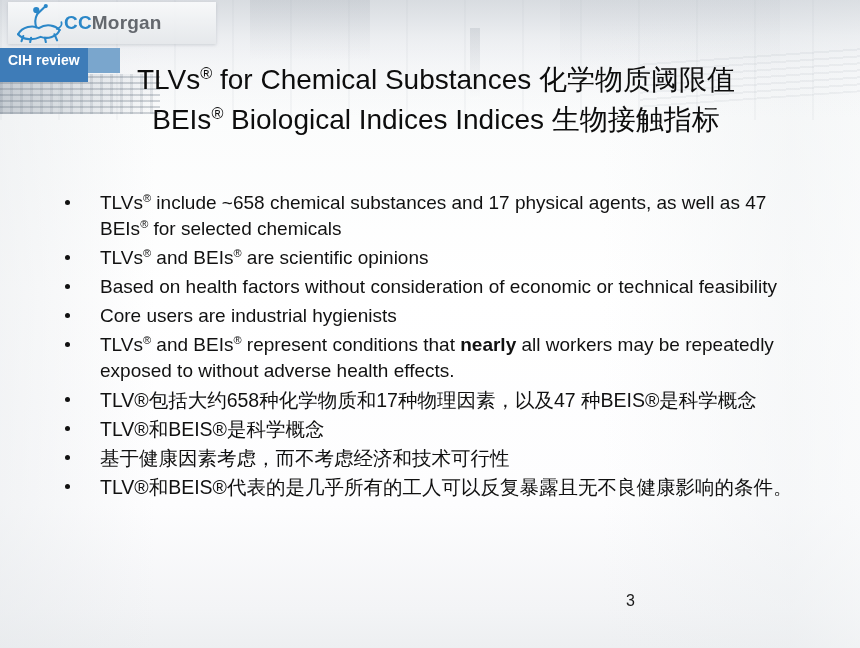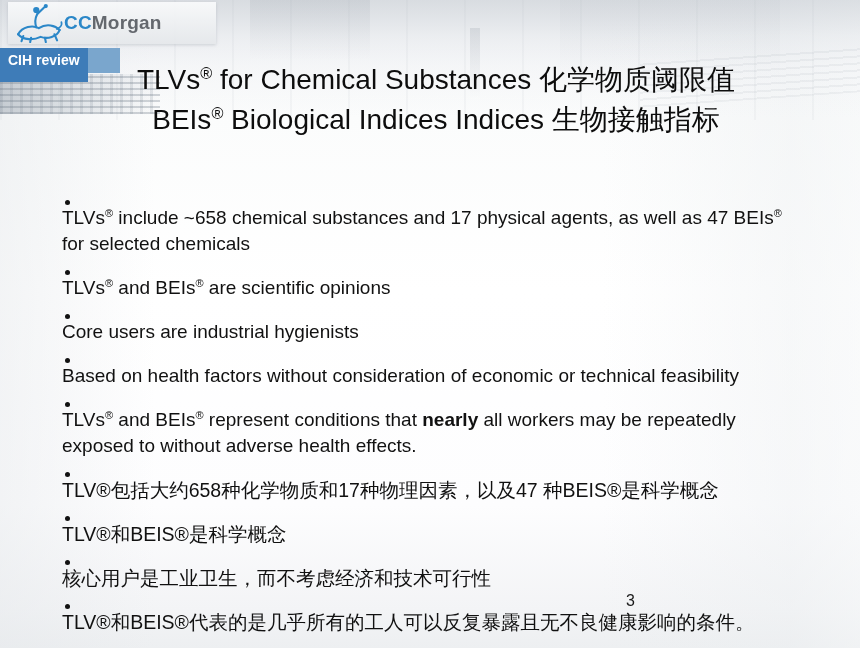--- a/index.html
+++ b/index.html
@@ -54,21 +54,21 @@
   
   .title{
     position:absolute; top:60px; left:32px; right:20px;
     text-align:center; font-size:28px; line-height:40px; color:#0d0d0d;
   }
   .title .zh{font-family:"Liberation Serif","DejaVu Serif",serif;}
   .sup{font-size:58%; vertical-align:super; line-height:0;}
   .b{font-weight:bold;}
   
   .bullets{position:absolute; top:190px; left:62px; width:742px; list-style:none; margin:0; padding:0;}
-  .bullets li{display:flex; align-items:flex-start; margin:0 0 3px 0;flex-direction:column;}
+  .bullets li{display:flex; align-items:flex-start; margin:0 0 3px 0;}
   .bullet-dot{
     flex:0 0 auto; width:5px; height:5px; border-radius:50%; background:#111;
     margin:10px 30px 0 3px;
   }
   .bullet-text{flex:1 1 auto; font-size:19px; line-height:26px;}
   .bullet-text.zh{font-size:19.5px; line-height:26px; font-family:"Liberation Sans","DejaVu Sans",sans-serif;}
   
   .page-number{position:absolute; left:626px; top:592px; font-size:16px; color:#1a1a1a;}
 </style>
 </head>
@@ -114,41 +114,41 @@
       <li>
         <span class="bullet-dot"></span>
         <span class="bullet-text en"><span>TLVs</span><span class="sup">®</span><span> include ~658 chemical substances and 17 physical agents, as well as 47 BEIs</span><span class="sup">®</span><span> for selected chemicals</span></span>
       </li>
       <li>
         <span class="bullet-dot"></span>
         <span class="bullet-text en"><span>TLVs</span><span class="sup">®</span><span> and BEIs</span><span class="sup">®</span><span> are scientific opinions</span></span>
       </li>
       <li>
         <span class="bullet-dot"></span>
-        <span class="bullet-text en"><span>Core users are industrial hygienists</span></span>
+        <span class="bullet-text en"><span>Based on health factors without consideration of economic or technical feasibility</span></span>
       </li>
       <li>
         <span class="bullet-dot"></span>
-        <span class="bullet-text en"><span>Based on health factors without consideration of economic or technical feasibility</span></span>
+        <span class="bullet-text en"><span>Core users are industrial hygienists</span></span>
       </li>
       <li>
         <span class="bullet-dot"></span>
         <span class="bullet-text en"><span>TLVs</span><span class="sup">®</span><span> and BEIs</span><span class="sup">®</span><span> represent conditions that </span><span class="b">nearly</span><span> all workers may be repeatedly exposed to without adverse health effects.</span></span>
       </li>
       <li>
         <span class="bullet-dot"></span>
         <span class="bullet-text zh"><span>TLV®包括大约658种化学物质和17种物理因素，以及47 种BEIS®是科学概念</span></span>
       </li>
       <li>
         <span class="bullet-dot"></span>
         <span class="bullet-text zh"><span> TLV®和BEIS®是科学概念</span></span>
       </li>
       <li>
         <span class="bullet-dot"></span>
-        <span class="bullet-text zh"><span>核心用户是工业卫生，而不考虑经济和技术可行性</span></span>
+        <span class="bullet-text zh"><span>基于健康因素考虑，而不考虑经济和技术可行性</span></span>
       </li>
       <li>
         <span class="bullet-dot"></span>
         <span class="bullet-text zh"><span>TLV®和BEIS®代表的是几乎所有的工人可以反复暴露且无不良健康影响的条件。</span></span>
       </li>
     </ul>
 
   <div class="page-number">3</div>
 
 </div>

